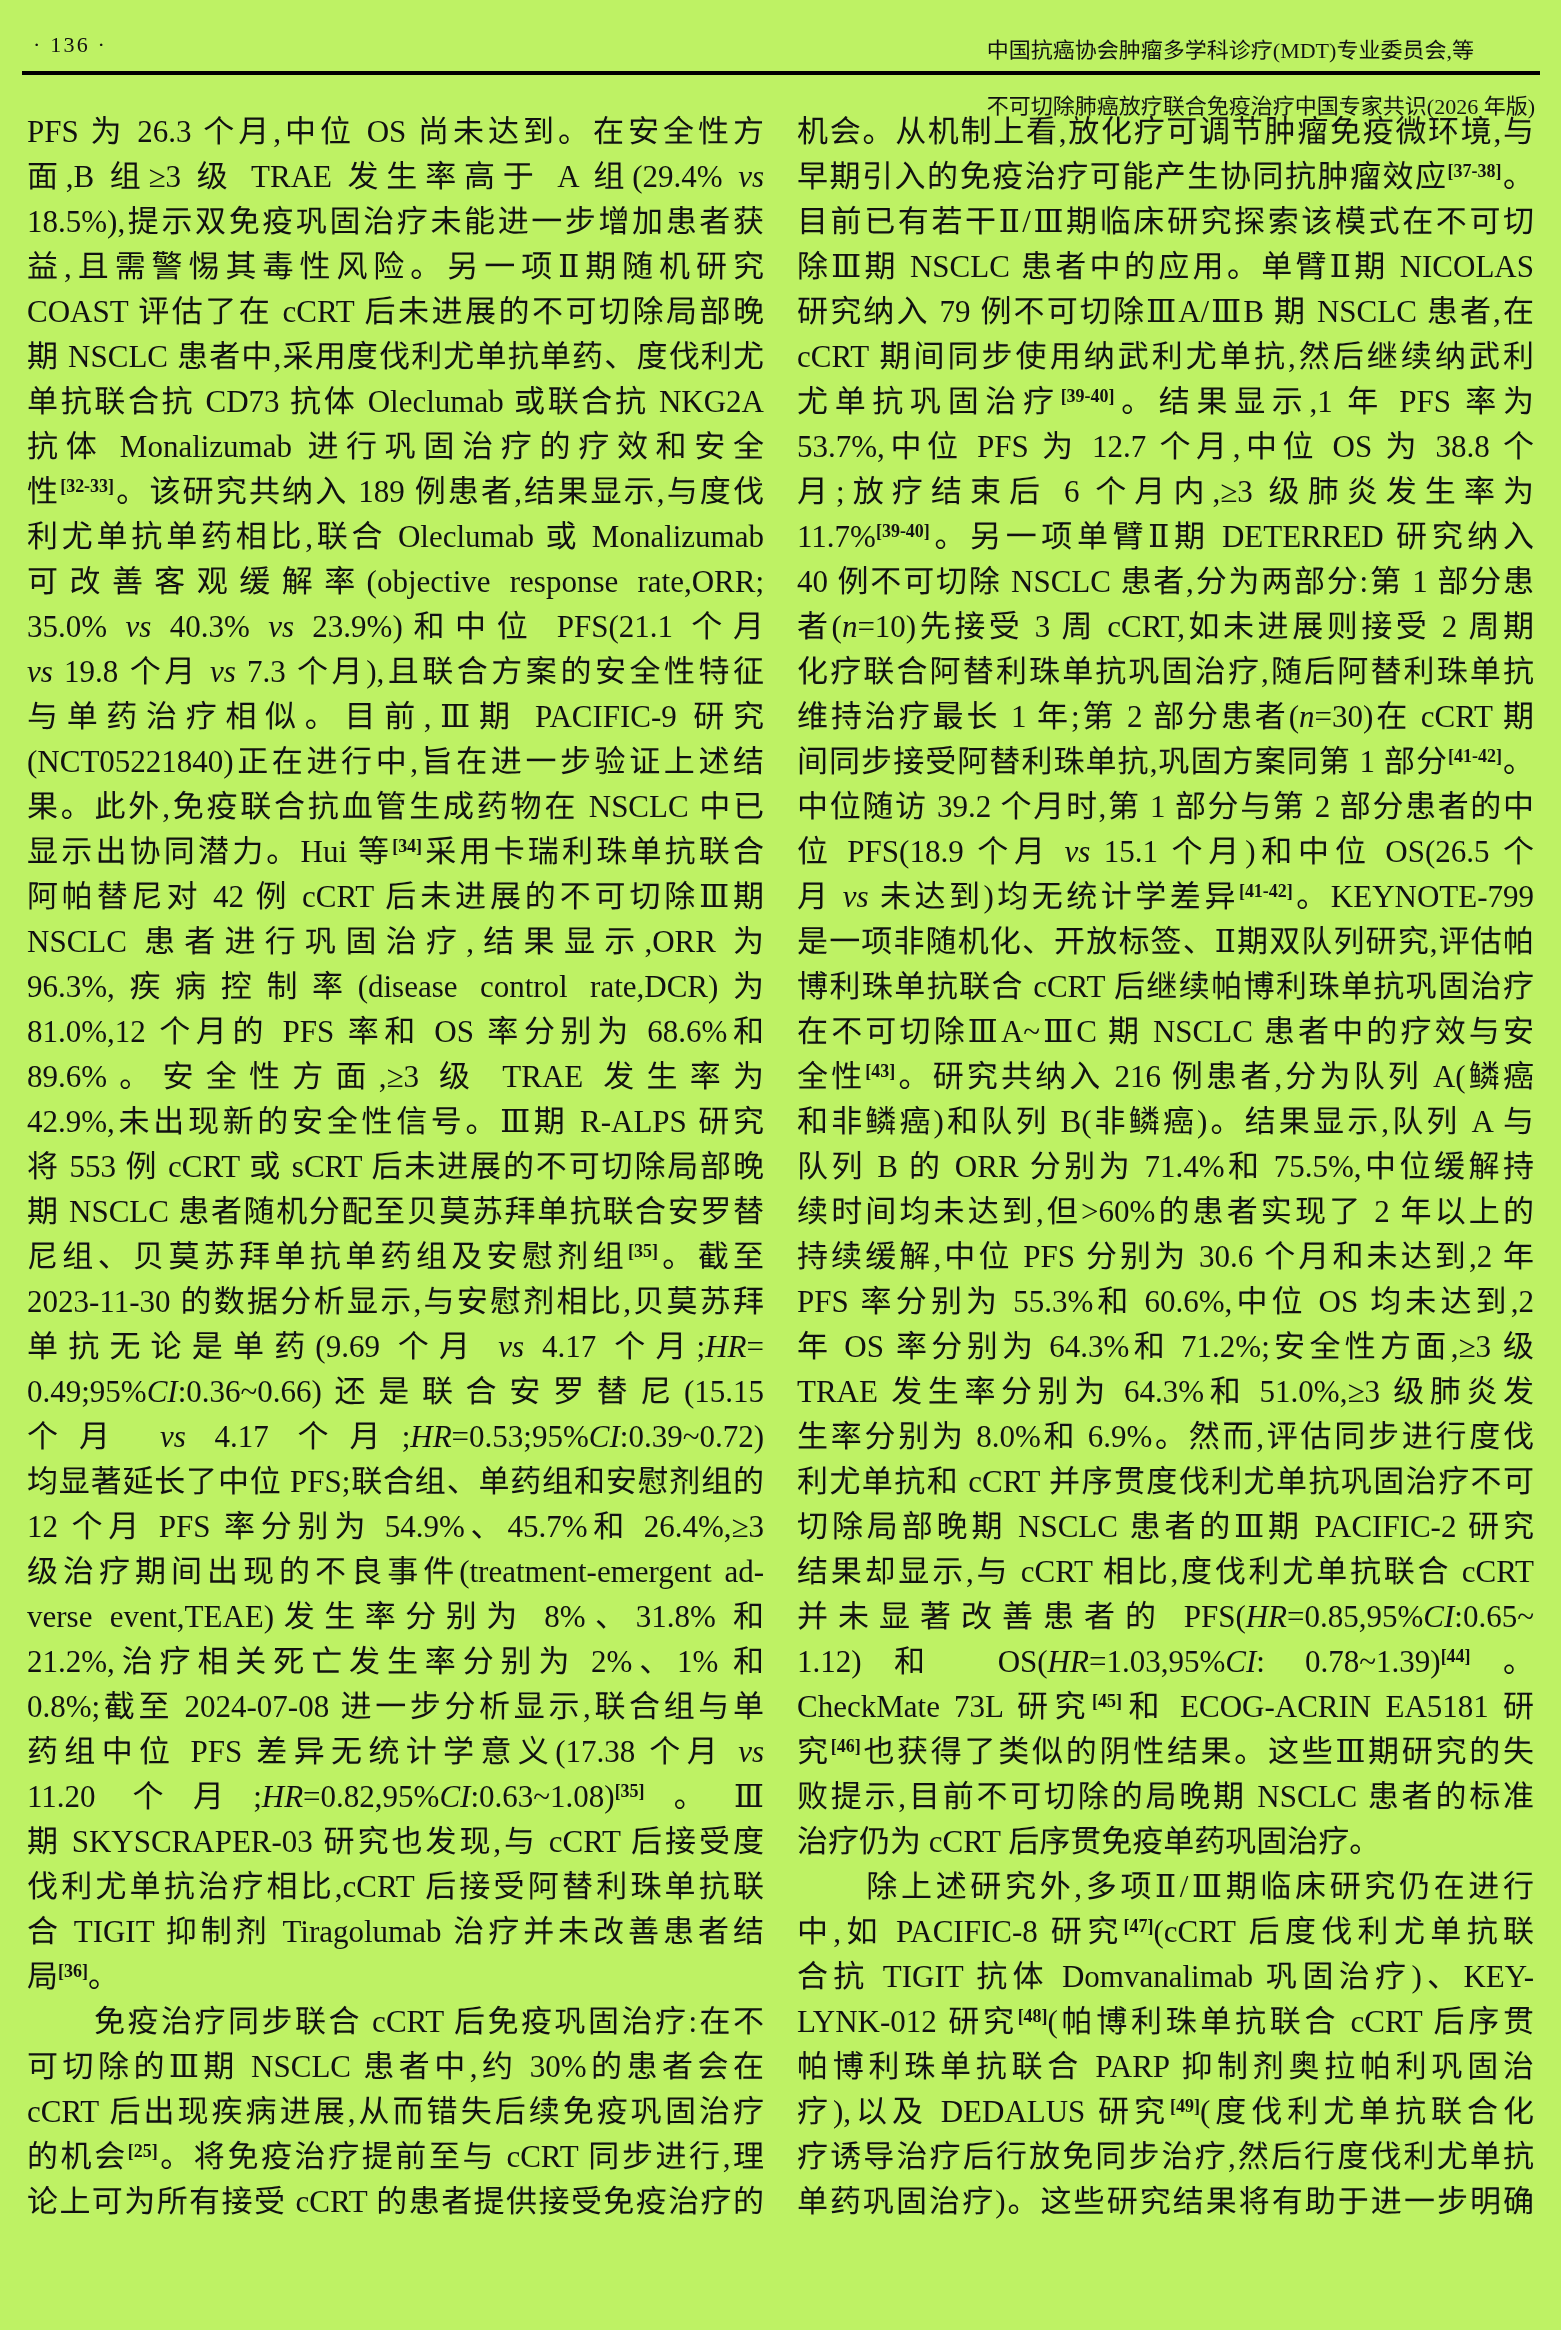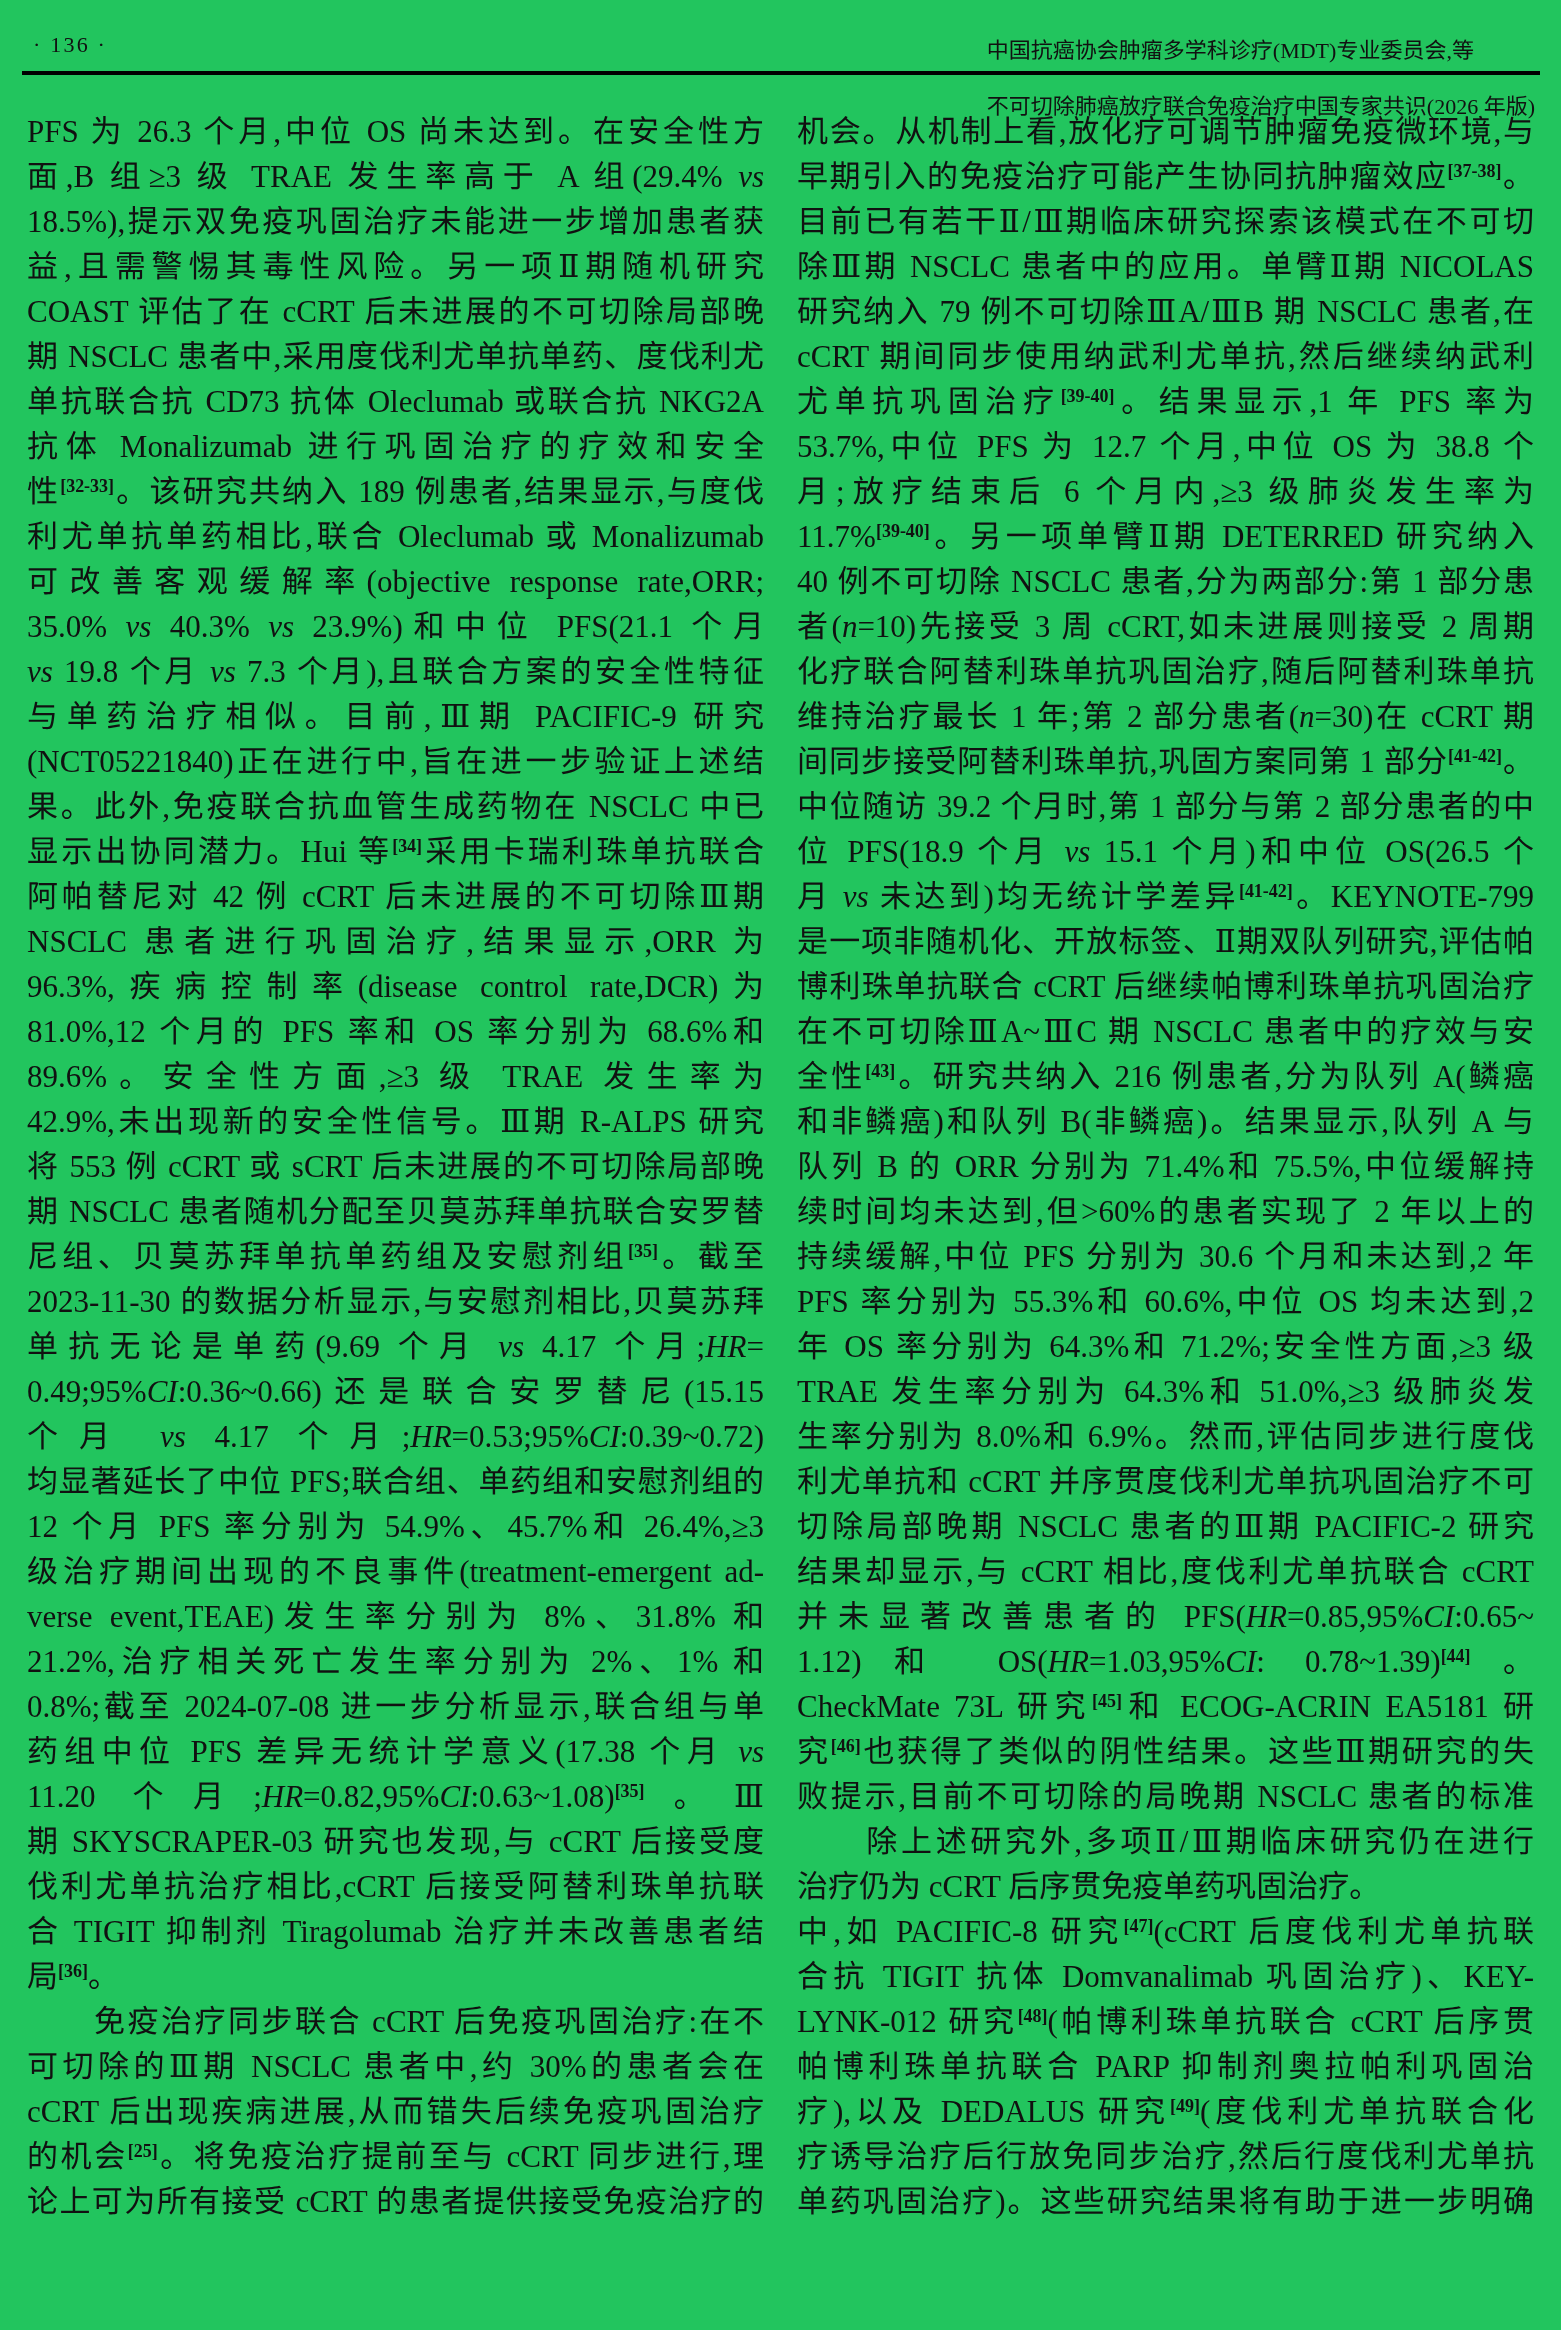--- a/index.html
+++ b/index.html
@@ -9,21 +9,21 @@
     width: 1561px;
     height: 2330px;
     overflow: hidden;
     font-family: "Liberation Serif", "DejaVu Serif", serif;
     color: #111111;
   }
   .page {
     position: relative;
     width: 1561px;
     height: 2330px;
-    background: #22c55e;
+    background: #bef264;
   }
   .page-header {
     position: absolute;
     top: 32px;
     left: 0;
     width: 100%;
     height: 29px;
     font-size: 22px;
   }
   .page-number {
@@ -174,22 +174,22 @@
         <div class="line">TRAE 发生率分别为 64.3%和 51.0%,≥3 级肺炎发</div>
         <div class="line">生率分别为 8.0%和 6.9%。然而,评估同步进行度伐</div>
         <div class="line">利尤单抗和 cCRT 并序贯度伐利尤单抗巩固治疗不可</div>
         <div class="line">切除局部晚期 NSCLC 患者的Ⅲ期 PACIFIC-2 研究</div>
         <div class="line">结果却显示,与 cCRT 相比,度伐利尤单抗联合 cCRT</div>
         <div class="line">并未显著改善患者的 PFS(<i>HR</i>=0.85,95%<i>CI</i>:0.65~</div>
         <div class="line">1.12)和 OS(<i>HR</i>=1.03,95%<i>CI</i>: 0.78~1.39)<sup>[44]</sup>。</div>
         <div class="line">CheckMate 73L 研究<sup>[45]</sup>和 ECOG-ACRIN EA5181 研</div>
         <div class="line">究<sup>[46]</sup>也获得了类似的阴性结果。这些Ⅲ期研究的失</div>
         <div class="line">败提示,目前不可切除的局晚期 NSCLC 患者的标准</div>
+        <div class="line end">治疗仍为 cCRT 后序贯免疫单药巩固治疗。</div>
         <div class="line">　　除上述研究外,多项Ⅱ/Ⅲ期临床研究仍在进行</div>
-        <div class="line end">治疗仍为 cCRT 后序贯免疫单药巩固治疗。</div>
         <div class="line">中,如 PACIFIC-8 研究<sup>[47]</sup>(cCRT 后度伐利尤单抗联</div>
         <div class="line">合抗 TIGIT 抗体 Domvanalimab 巩固治疗)、KEY-</div>
         <div class="line">LYNK-012 研究<sup>[48]</sup>(帕博利珠单抗联合 cCRT 后序贯</div>
         <div class="line">帕博利珠单抗联合 PARP 抑制剂奥拉帕利巩固治</div>
         <div class="line">疗),以及 DEDALUS 研究<sup>[49]</sup>(度伐利尤单抗联合化</div>
         <div class="line">疗诱导治疗后行放免同步治疗,然后行度伐利尤单抗</div>
         <div class="line">单药巩固治疗)。这些研究结果将有助于进一步明确</div>
       </div>
   </main>
 

